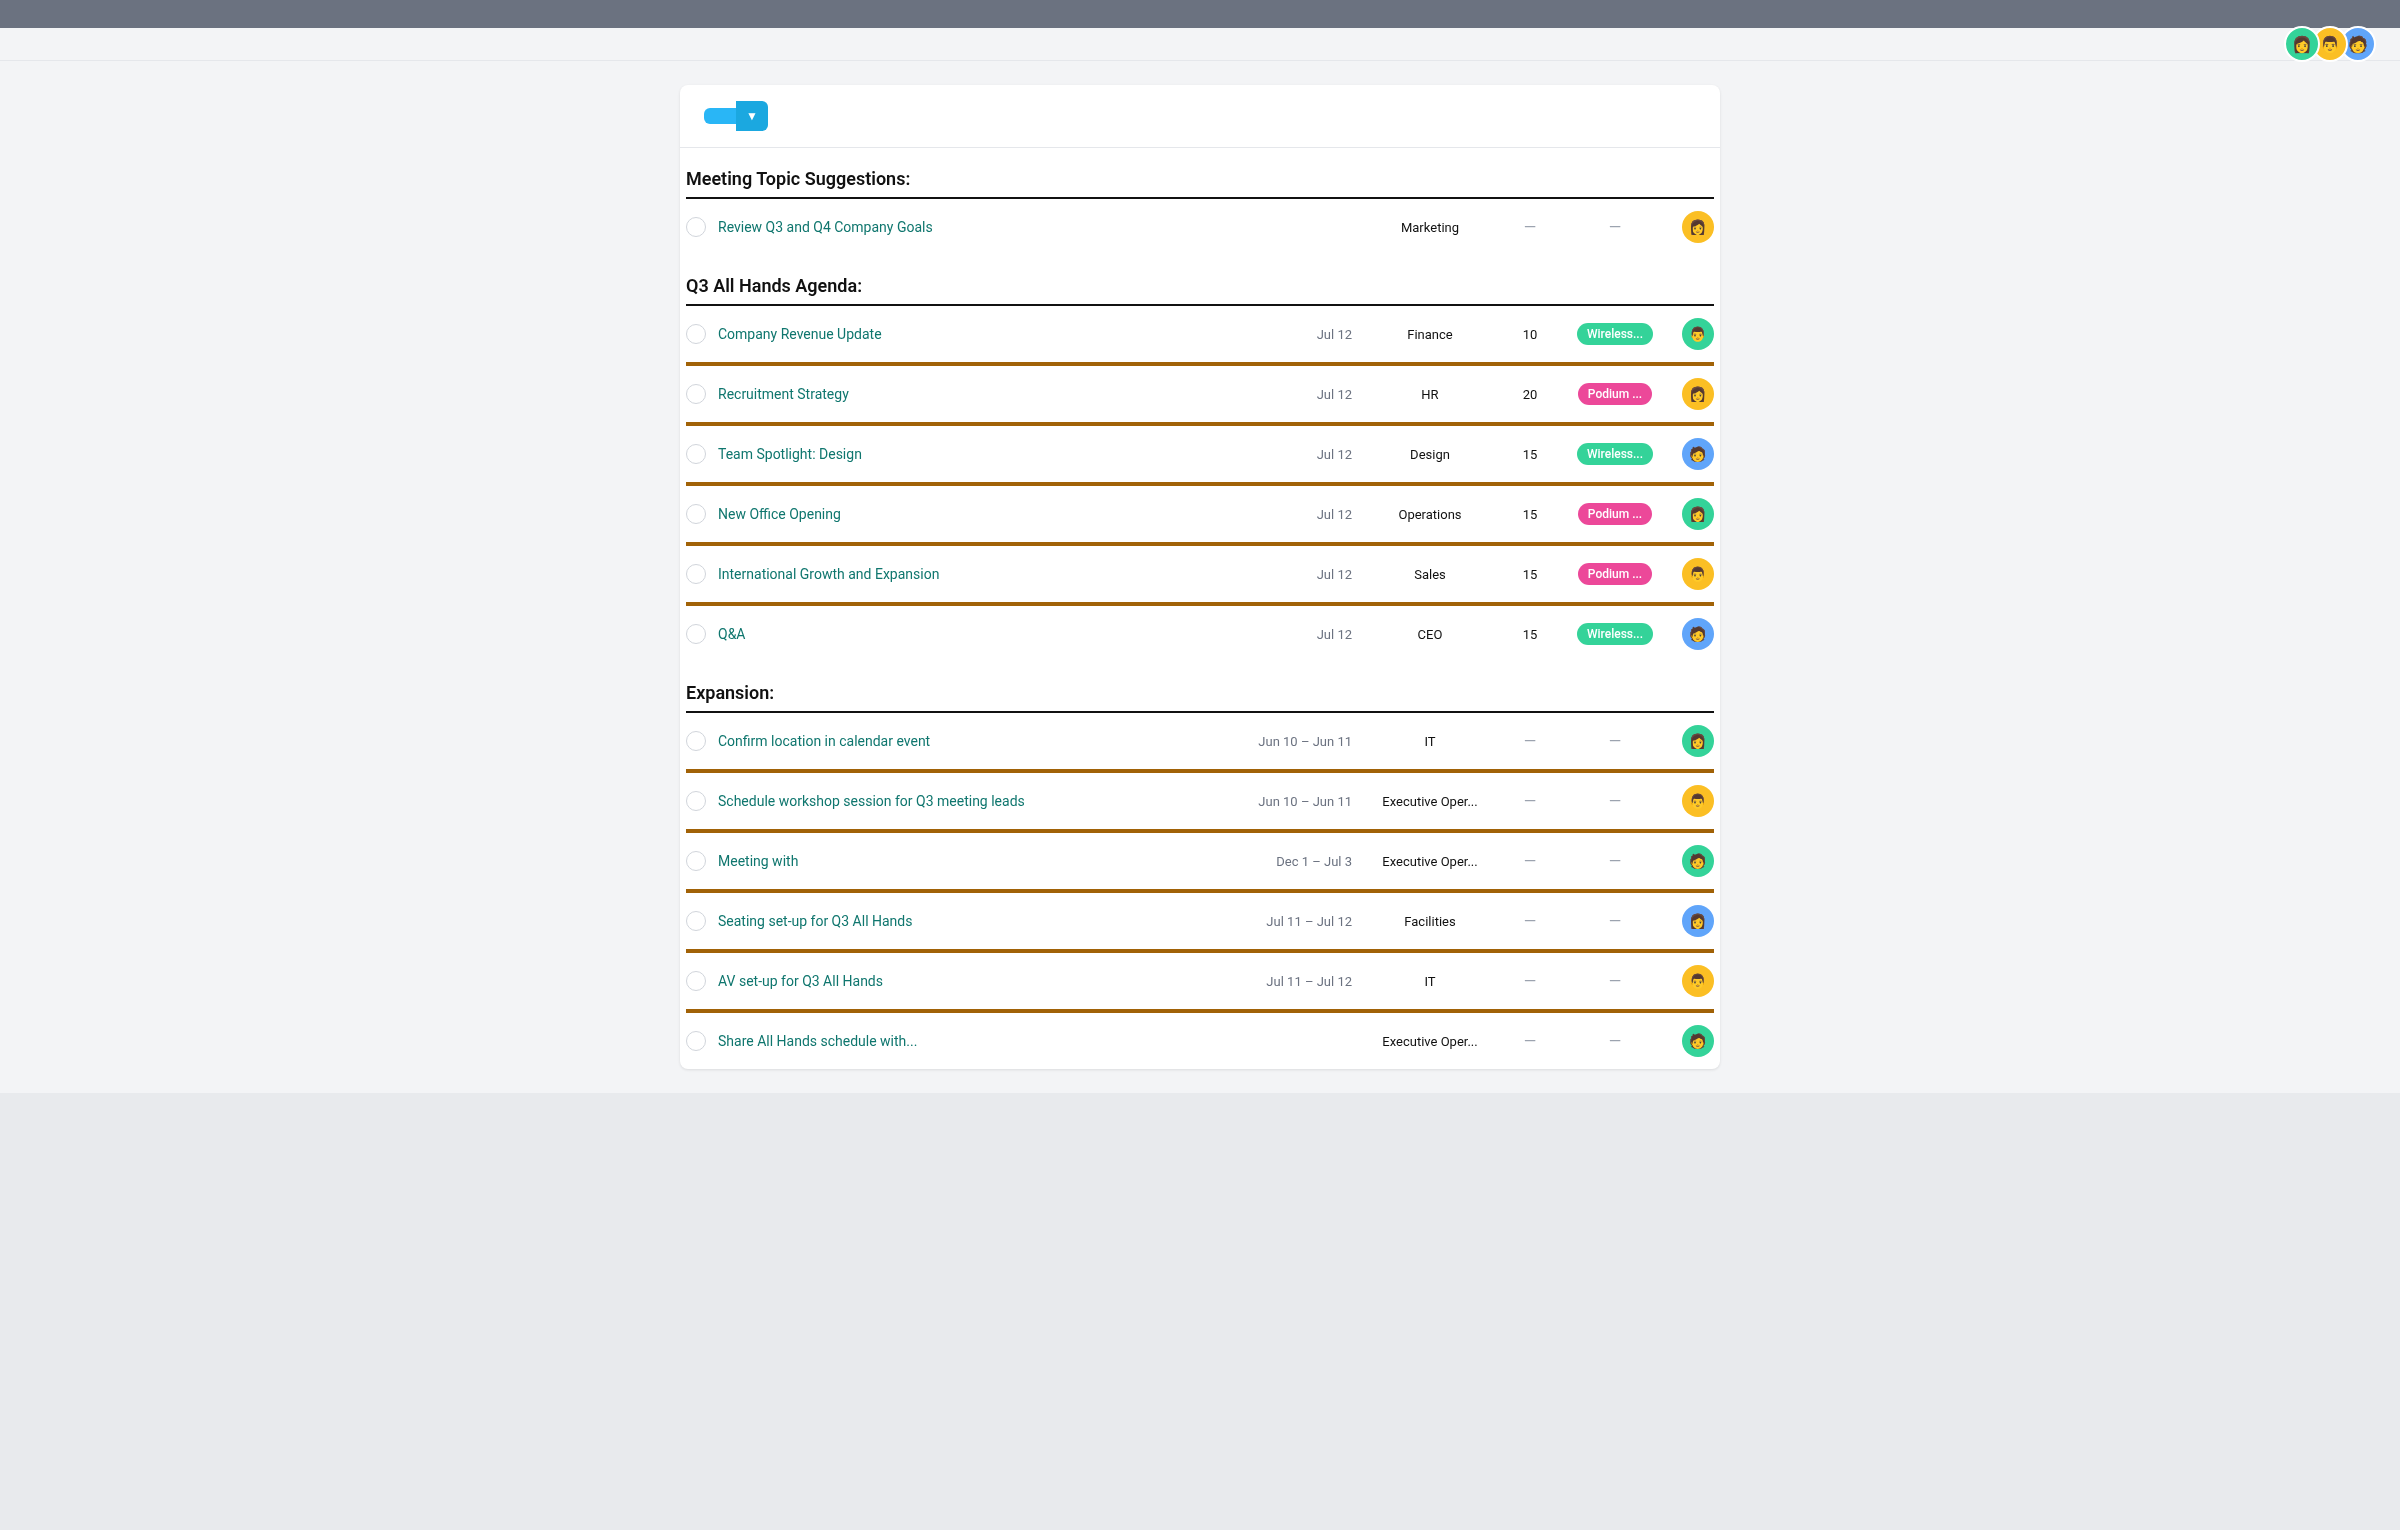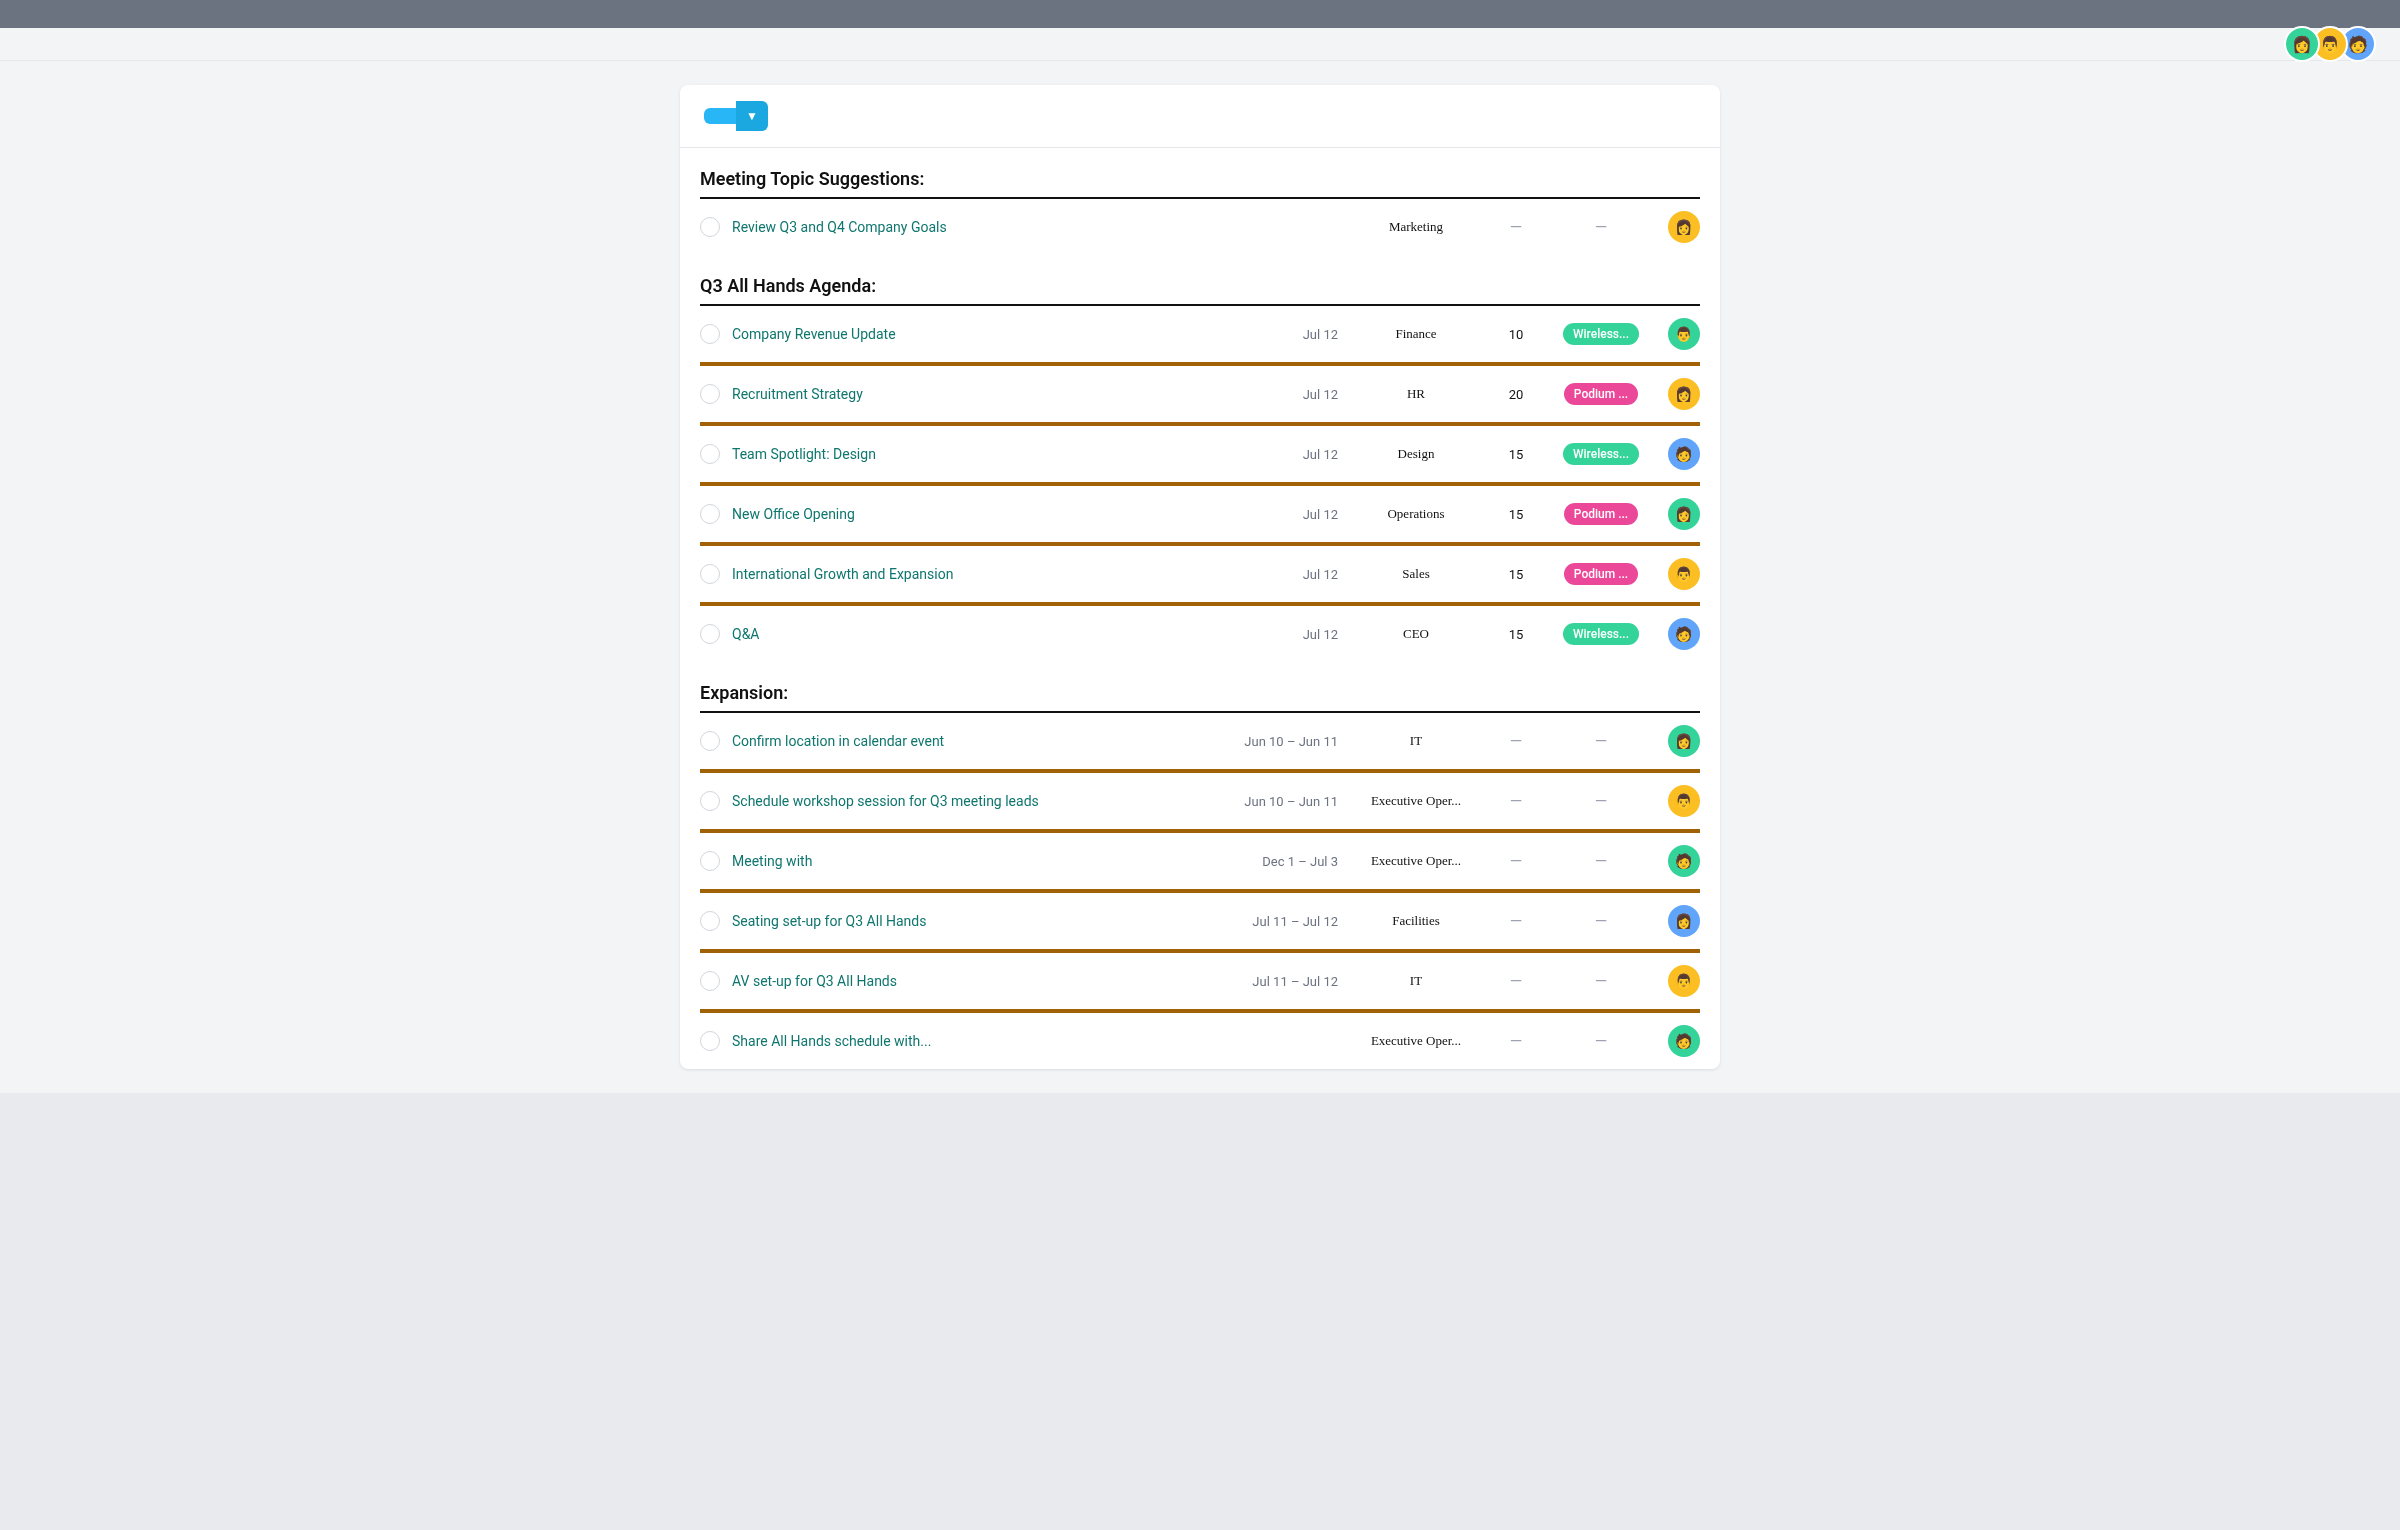--- a/index.html
+++ b/index.html
@@ -94,21 +94,21 @@
       gap: 0;
       padding-right: 60px;
     }
     .col-header {
       font-size: 13px;
       color: #6b7280;
       width: 140px;
       text-align: center;
     }
     .section {
-      padding: 0 20px;
+      padding: 0 6px;
     }
     .section-title {
       font-size: 18px;
       font-weight: 600;
       color: #111;
       padding: 20px 0 8px 0;
     }
     .section-divider {
       border: none;
       border-top: 2px solid #111;
@@ -144,21 +144,20 @@
       color: #6b7280;
       width: 110px;
       text-align: right;
       margin-right: 8px;
     }
     .task-team {
       font-size: 13px;
       color: #111;
       width: 140px;
       text-align: center;
-      font-family: Liberation Serif, serif;
     }
     .task-time {
       font-size: 13px;
       color: #111;
       width: 60px;
       text-align: center;
     }
     .task-mic {
       width: 110px;
       text-align: center;

